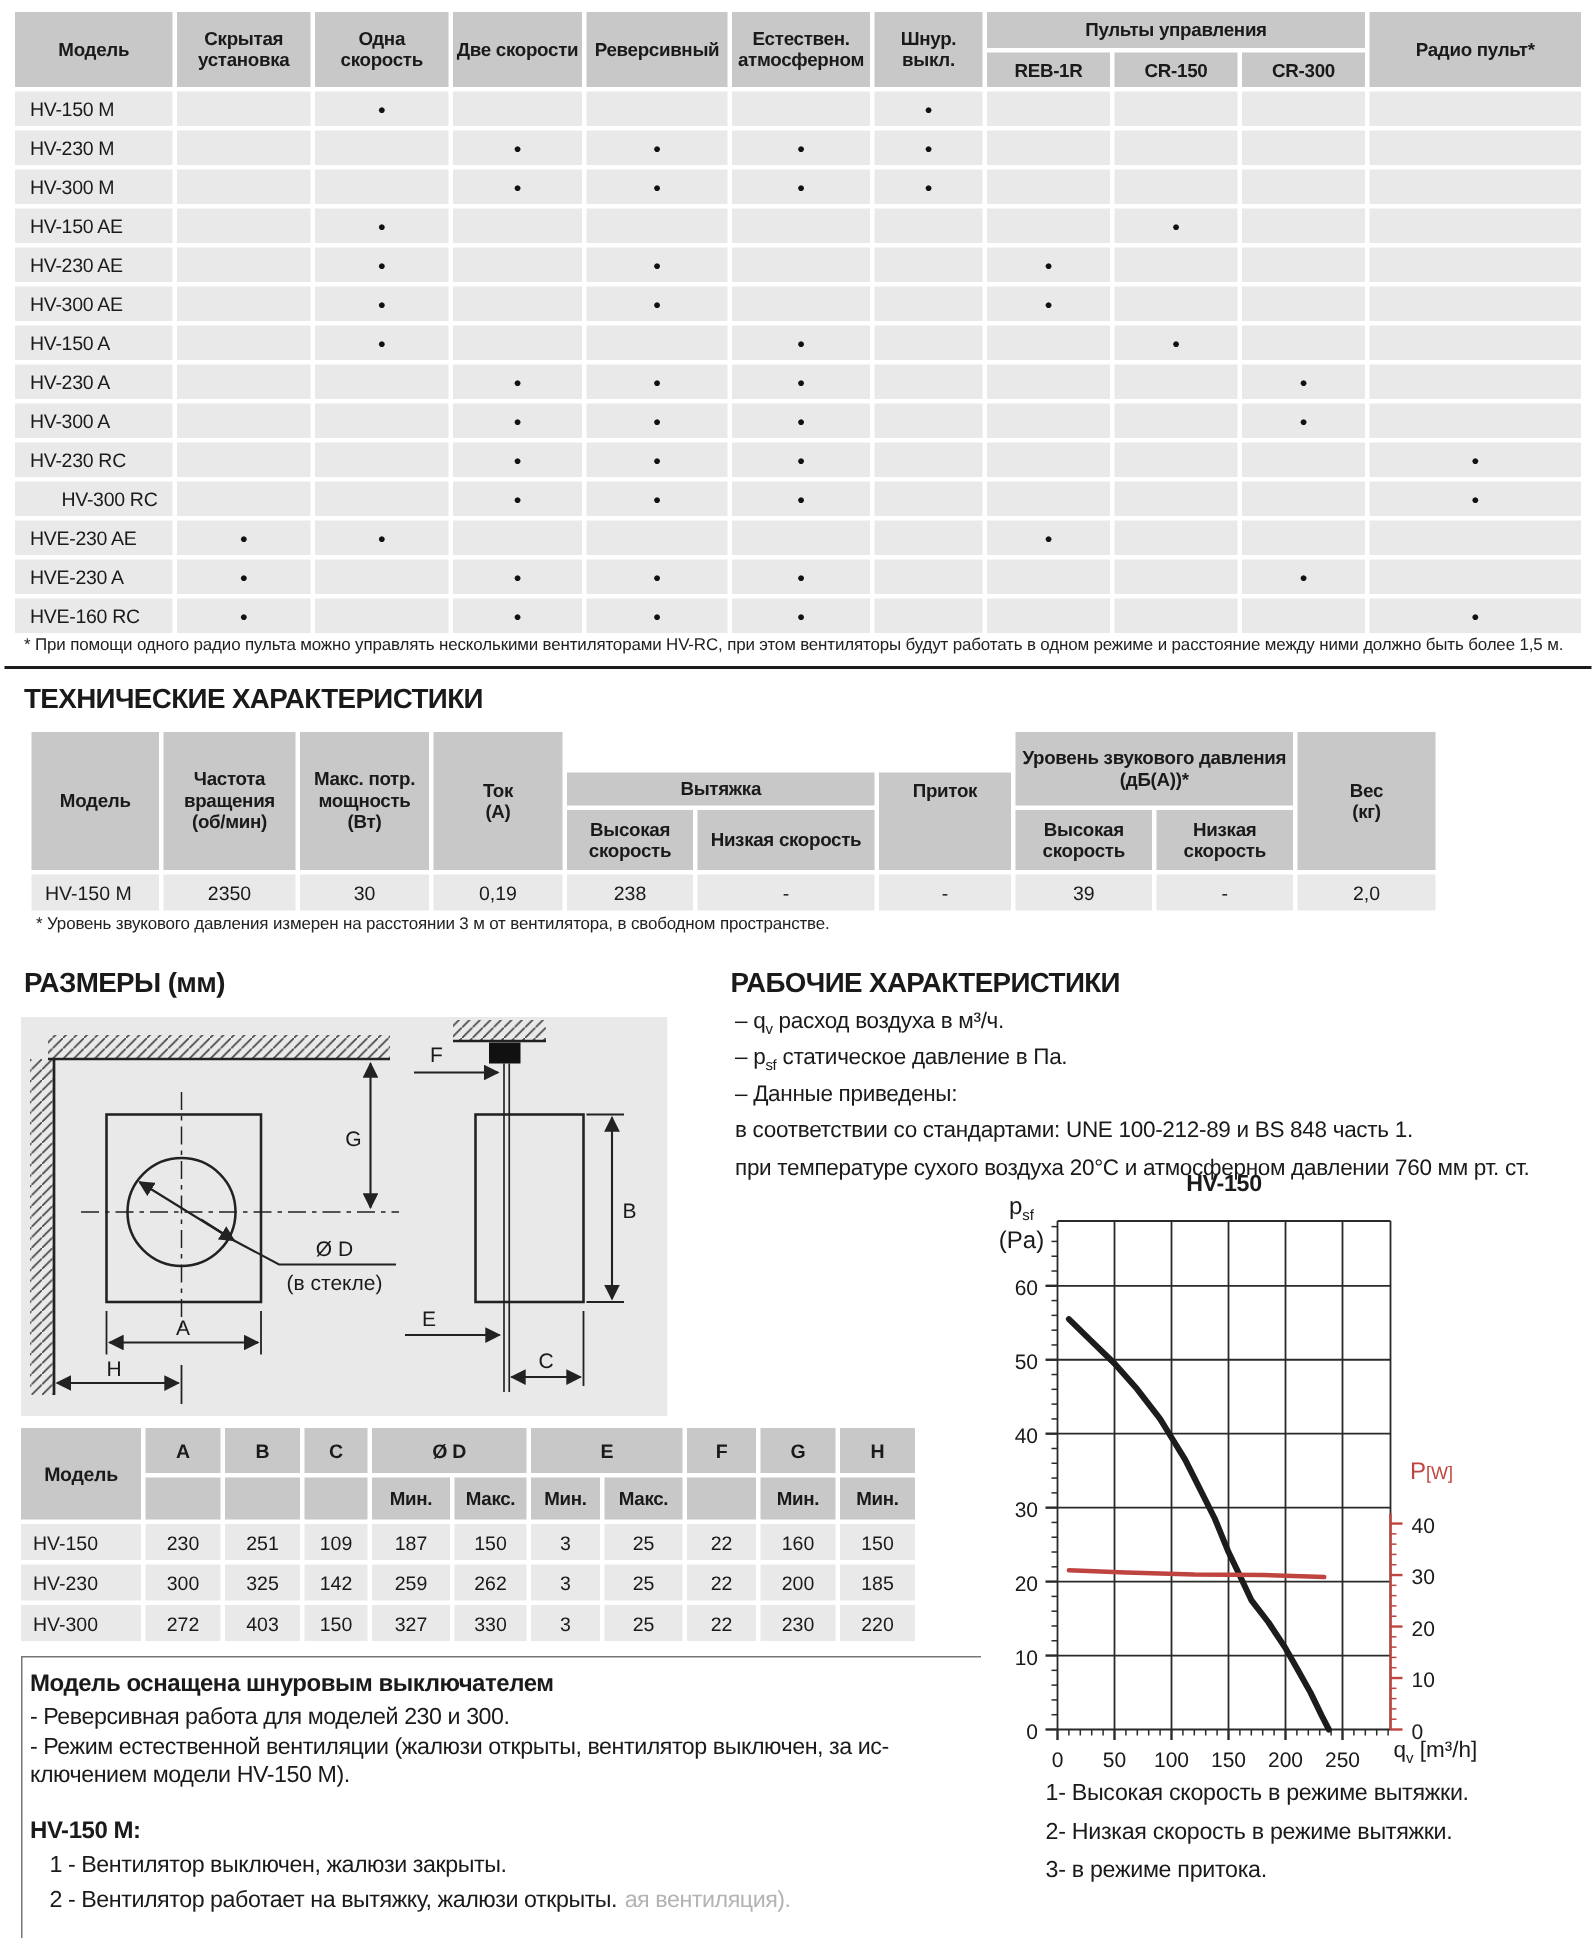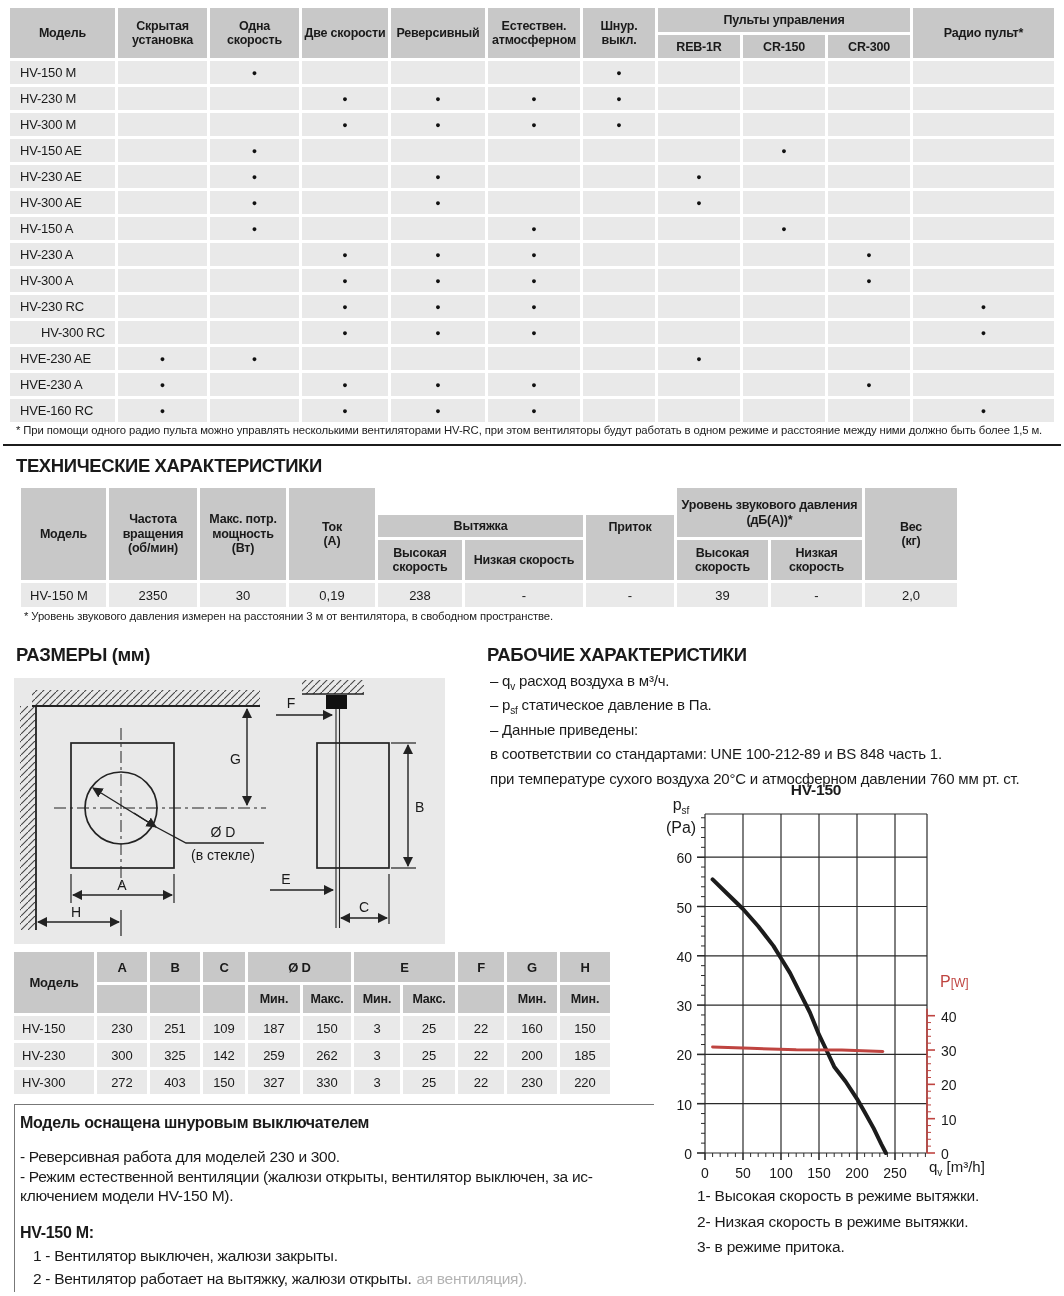--- a/index.html
+++ b/index.html
@@ -43,21 +43,21 @@
   
   #ctitle{position:absolute;left:705px;top:781px;width:222px;text-align:center;
           font-size:15.5px;font-weight:bold;letter-spacing:-0.2px;}
   #psf{position:absolute;left:658px;top:796px;width:46px;text-align:center;font-size:16px;line-height:17px;}
   #psf sub{font-size:10px;}
   #qv{position:absolute;left:929px;top:1158px;font-size:15px;white-space:nowrap;}
   #qv sub{font-size:10px;}
   
   .notes{position:absolute;left:14px;top:1104px;width:640px;height:188px;
          border-top:1.5px solid #777;border-left:1.5px solid #777;padding:9px 0 0 5px;box-sizing:border-box;}
-  .nt{font-weight:bold;font-size:16px;letter-spacing:-0.3px;margin-bottom:15px;white-space:nowrap;}
+  .nt{font-weight:bold;font-size:16px;letter-spacing:-0.3px;margin-bottom:3px;white-space:nowrap;}
   .nl{font-size:15.5px;line-height:19.5px;white-space:nowrap;letter-spacing:-0.3px;}
   .nsub{font-weight:bold;font-size:16px;margin-top:18px;letter-spacing:-0.3px;white-space:nowrap;}
   .nitem{font-size:15.5px;margin-top:5px;padding-left:13px;white-space:nowrap;letter-spacing:-0.3px;}
   .faint{color:#b3b3b3;margin-left:5px;}
   svg text{font-family:"Liberation Sans",sans-serif;fill:#1a1a1a;font-size:14px;}
 </style>
 </head>
 <body>
 
 <div class="ft" id="ftable">

